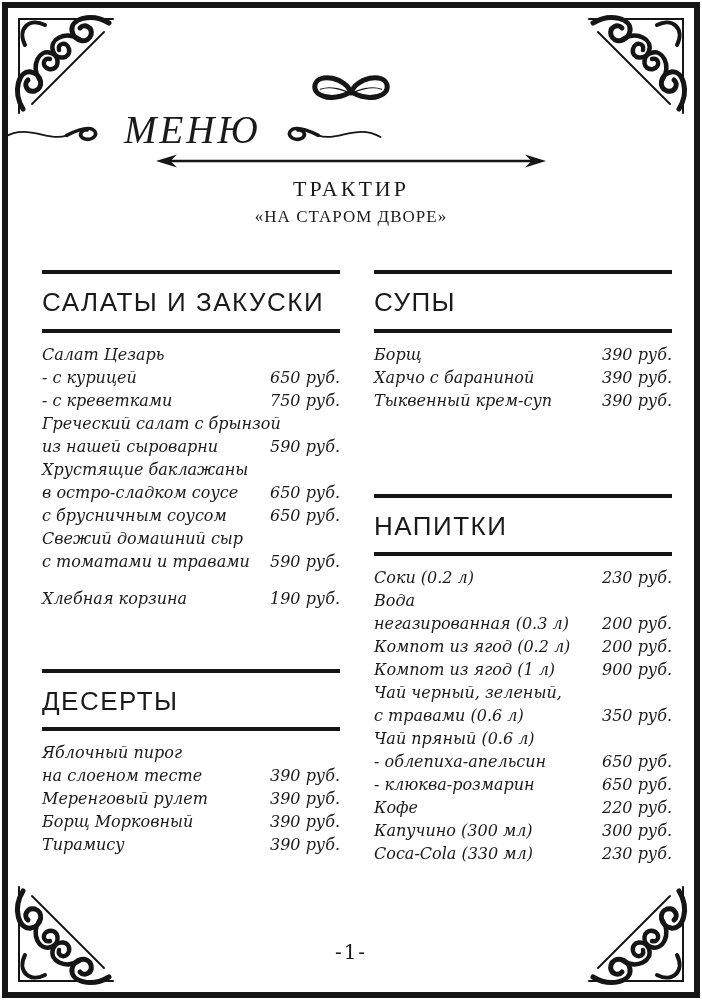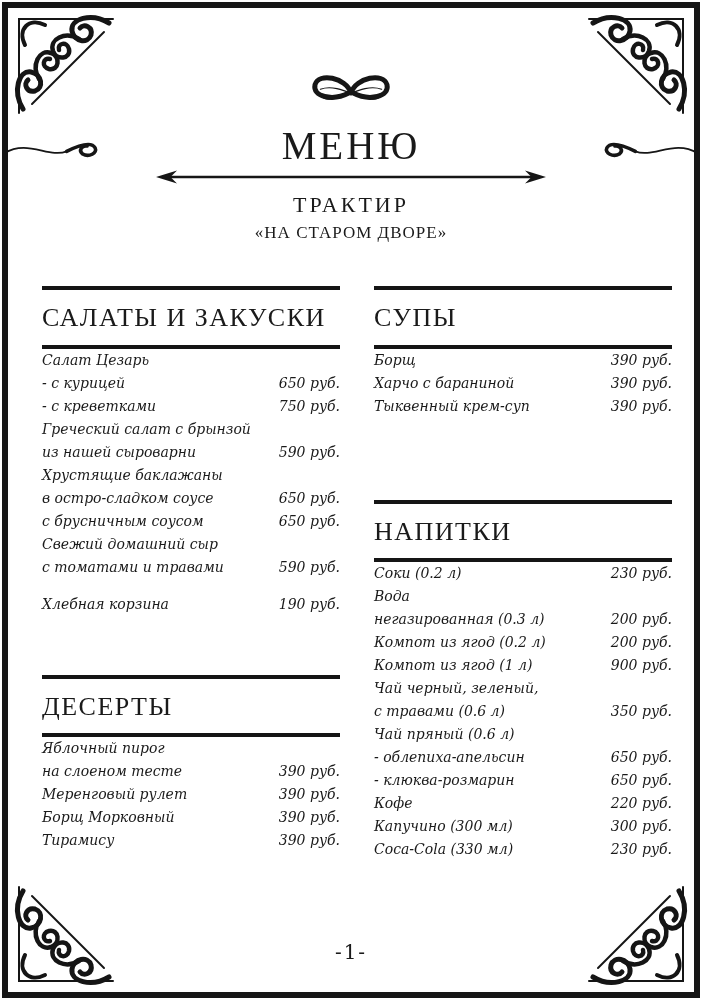--- a/index.html
+++ b/index.html
@@ -25,22 +25,22 @@
   .corner svg { width: 100%; height: 100%; display: block; }
   .corner.tl { top: 7px;  left: 7px; }
   .corner.tr { top: 7px;  right: 7px; transform: scaleX(-1); }
   .corner.bl { bottom: 7px; left: 7px; transform: scaleY(-1); }
   .corner.br { bottom: 7px; right: 7px; transform: scale(-1,-1); }
 
   
   .header { padding-top: 73px; text-align: center; }
   .bow { display: block; margin: 0 auto; width: 96px; height: 36px; }
   .title-row {
-    display: flex; align-items: center; justify-content: space-between;
-    gap: 12px; margin-top: 18px; line-height: 38px;
+    display: flex; align-items: center; justify-content: flex-start;
+    gap: 12px; margin-top: 2px; line-height: 38px; font-style: italic;
   }
   .flourish { width: 112px; height: 32px; flex: none; }
   .flourish.right { transform: scaleX(-1); }
   .menu-title {
     font-family: "Liberation Serif", serif;
     font-size: 39px; font-weight: normal;
     letter-spacing: 3px; margin: 0; line-height: 38px;
   }
   .divider { display: block; margin: 3px auto 0; width: 392px; height: 18px; }
   .venue1 {
@@ -54,25 +54,25 @@
 
   
   .columns { display: flex; gap: 34px; margin: 40px 30px 0 42px; }
   .col { width: 298px; flex: none; }
   .sec-header {
     border-top: 4px solid #151515;
     border-bottom: 4px solid #151515;
     padding: 14px 0 12px 0;
   }
   .sec-title {
-    font-family: Liberation Serif, serif;
+    font-family: Liberation Sans, sans-serif;
     font-size: 26px; font-weight: normal;
     letter-spacing: 1.5px; margin: 0; line-height: 1.1;
   }
-  .rows { font-style: italic; font-size: 14px; line-height: 23px; }
+  .rows { margin-top: 10px; font-style: italic; font-size: 16px; line-height: 23px; }
   .row { display: flex; justify-content: space-between; align-items: baseline; }
   .row-gap { height: 14px; }
   .item-text { padding-right: 6px; }
   .item-price { white-space: nowrap; }
   .sec-desserts { margin-top: 59px; }
   .sec-drinks  { margin-top: 82px; }
 
   
   .page-number {
     position: absolute; left: 0; right: 0; bottom: 36px;

